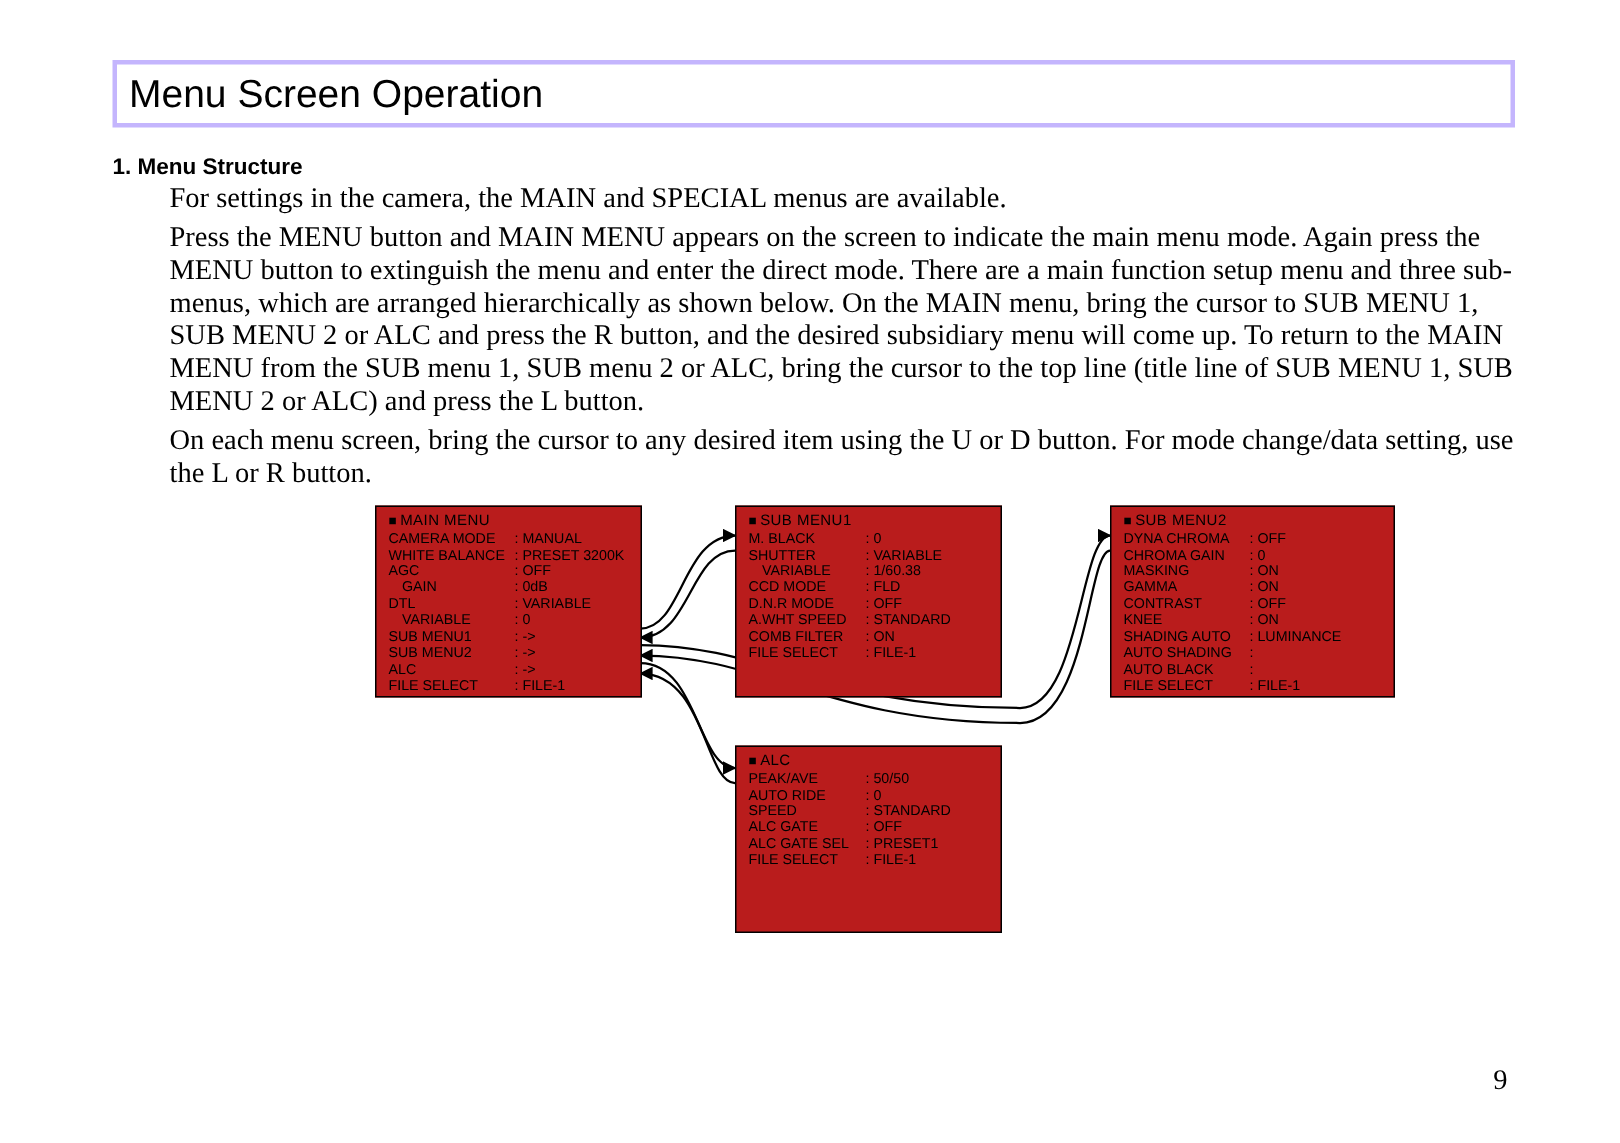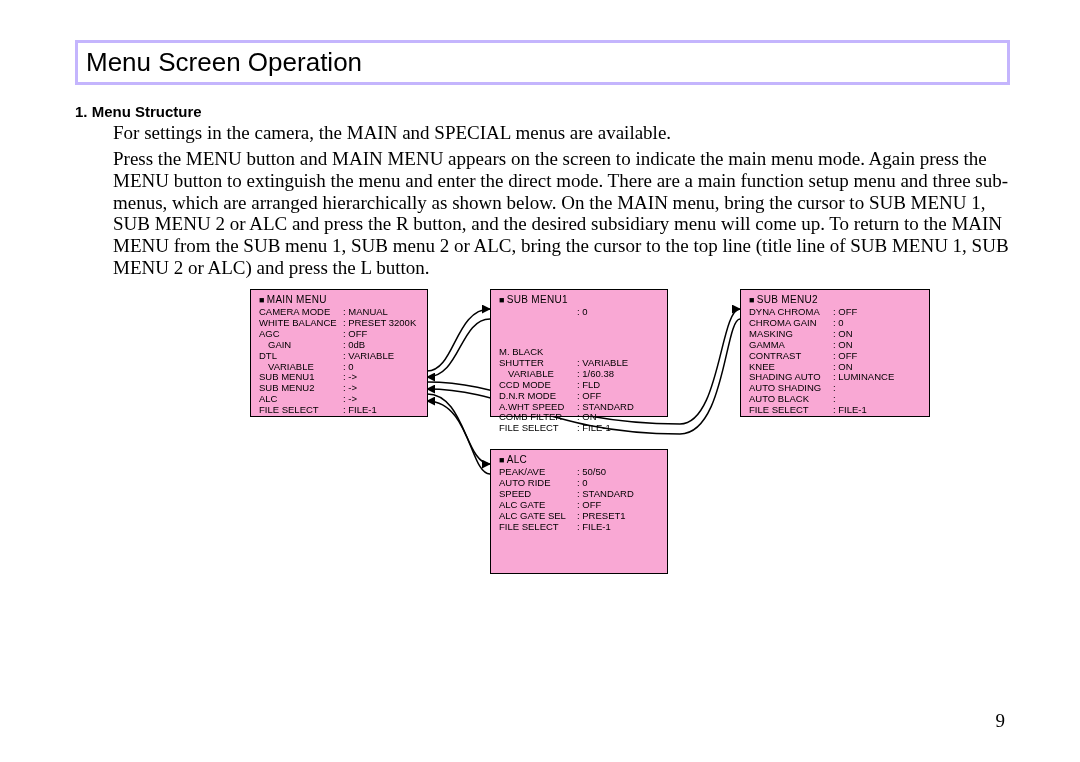--- a/index.html
+++ b/index.html
@@ -46,21 +46,21 @@
   .diagram {
     position: relative;
     margin-left: 175px;
     margin-top: 10px;
     width: 730px;
     height: 300px;
   }
   .menu-box {
     position: absolute;
     border: 1.5px solid #000;
-    background: #f9a8d4;
+    background: #b91c1c;
     padding: 4px 8px 4px 8px;
     box-sizing: border-box;
   }
   .menu-title {
     font-size: 10px;
     font-weight: normal;
     margin-bottom: 2px;
     letter-spacing: 0.3px;
   }
   .menu-title::before {
@@ -98,20 +98,21 @@
 </head>
 <body>
 
 <div class="page">
   <div class="title-box">Menu Screen Operation</div>
 
   <div class="heading1">1.  Menu Structure</div>
   <div class="body-text">For settings in the camera, the MAIN and SPECIAL menus are available.</div>
 
   <div class="body-text">Press the MENU button and MAIN MENU appears on the screen to indicate the main menu mode.  Again press the MENU button to extinguish the menu and enter the direct mode.  There are a main function setup menu and three sub-menus, which are arranged hierarchically as shown below.  On the MAIN menu, bring the cursor to SUB MENU 1, SUB MENU 2 or ALC and press the R button, and the desired subsidiary menu will come up.  To return to the MAIN MENU from the SUB menu 1, SUB menu 2 or ALC, bring the cursor to the top line (title line of SUB MENU 1, SUB MENU 2    or ALC) and press the L button.</div>
+  <div class="body-text">On each menu screen, bring the cursor to any desired item using the U or D button.  For mode change/data setting, use the L or R button.</div>
 
   <div class="diagram">
     <svg class="connectors" viewBox="0 0 730 300">
       <defs>
         <marker id="arrow" viewBox="0 0 10 10" refX="9" refY="5" markerWidth="6" markerHeight="6" orient="auto-start-reverse">
           <path d="M 0 0 L 10 5 L 0 10 z" fill="#000"></path>
         </marker>
       </defs>
 
       <path d="M 177 82 C 205 82, 205 20, 240 20" fill="none" stroke="#000" stroke-width="1.5" marker-end="url(#arrow)"></path>
@@ -139,21 +140,21 @@
           <div class="row"><span class="k" style="width: 84px;">SUB MENU1</span><span class="sep">: </span><span class="v">-&gt;</span></div>
           <div class="row"><span class="k" style="width: 84px;">SUB MENU2</span><span class="sep">: </span><span class="v">-&gt;</span></div>
           <div class="row"><span class="k" style="width: 84px;">ALC</span><span class="sep">: </span><span class="v">-&gt;</span></div>
           <div class="row"><span class="k" style="width: 84px;">FILE SELECT</span><span class="sep">: </span><span class="v">FILE-1</span></div>
         </div>
     </div>
 
     <div class="menu-box" id="box-sub1" style="left:240px; top:0px; width:178px; height:128px;">
       <div class="menu-title">SUB MENU1</div>
       <div class="rows">
-          <div class="row"><span class="k" style="width: 78px; margin-top: 40px;">M. BLACK</span><span class="sep">: </span><span class="v">0</span></div>
+          <div class="row"><span class="k" style="width: 78px;">M. BLACK</span><span class="sep">: </span><span class="v">0</span></div>
           <div class="row"><span class="k" style="width: 78px;">SHUTTER</span><span class="sep">: </span><span class="v">VARIABLE</span></div>
           <div class="row row-indent"><span class="k" style="width: 69px;">VARIABLE</span><span class="sep">: </span><span class="v">1/60.38</span></div>
           <div class="row"><span class="k" style="width: 78px;">CCD MODE</span><span class="sep">: </span><span class="v">FLD</span></div>
           <div class="row"><span class="k" style="width: 78px;">D.N.R MODE</span><span class="sep">: </span><span class="v">OFF</span></div>
           <div class="row"><span class="k" style="width: 78px;">A.WHT SPEED</span><span class="sep">: </span><span class="v">STANDARD</span></div>
           <div class="row"><span class="k" style="width: 78px;">COMB FILTER</span><span class="sep">: </span><span class="v">ON</span></div>
           <div class="row"><span class="k" style="width: 78px;">FILE SELECT</span><span class="sep">: </span><span class="v">FILE-1</span></div>
         </div>
     </div>
 

